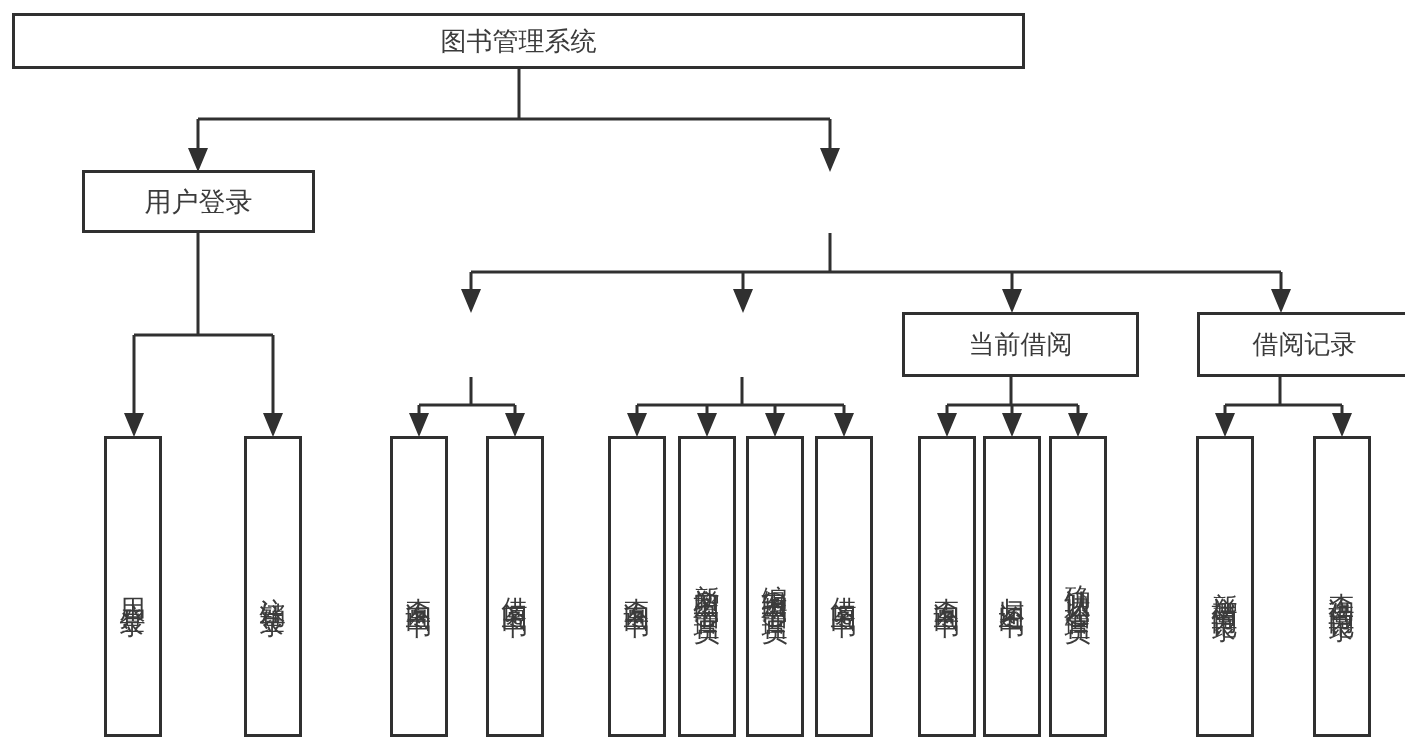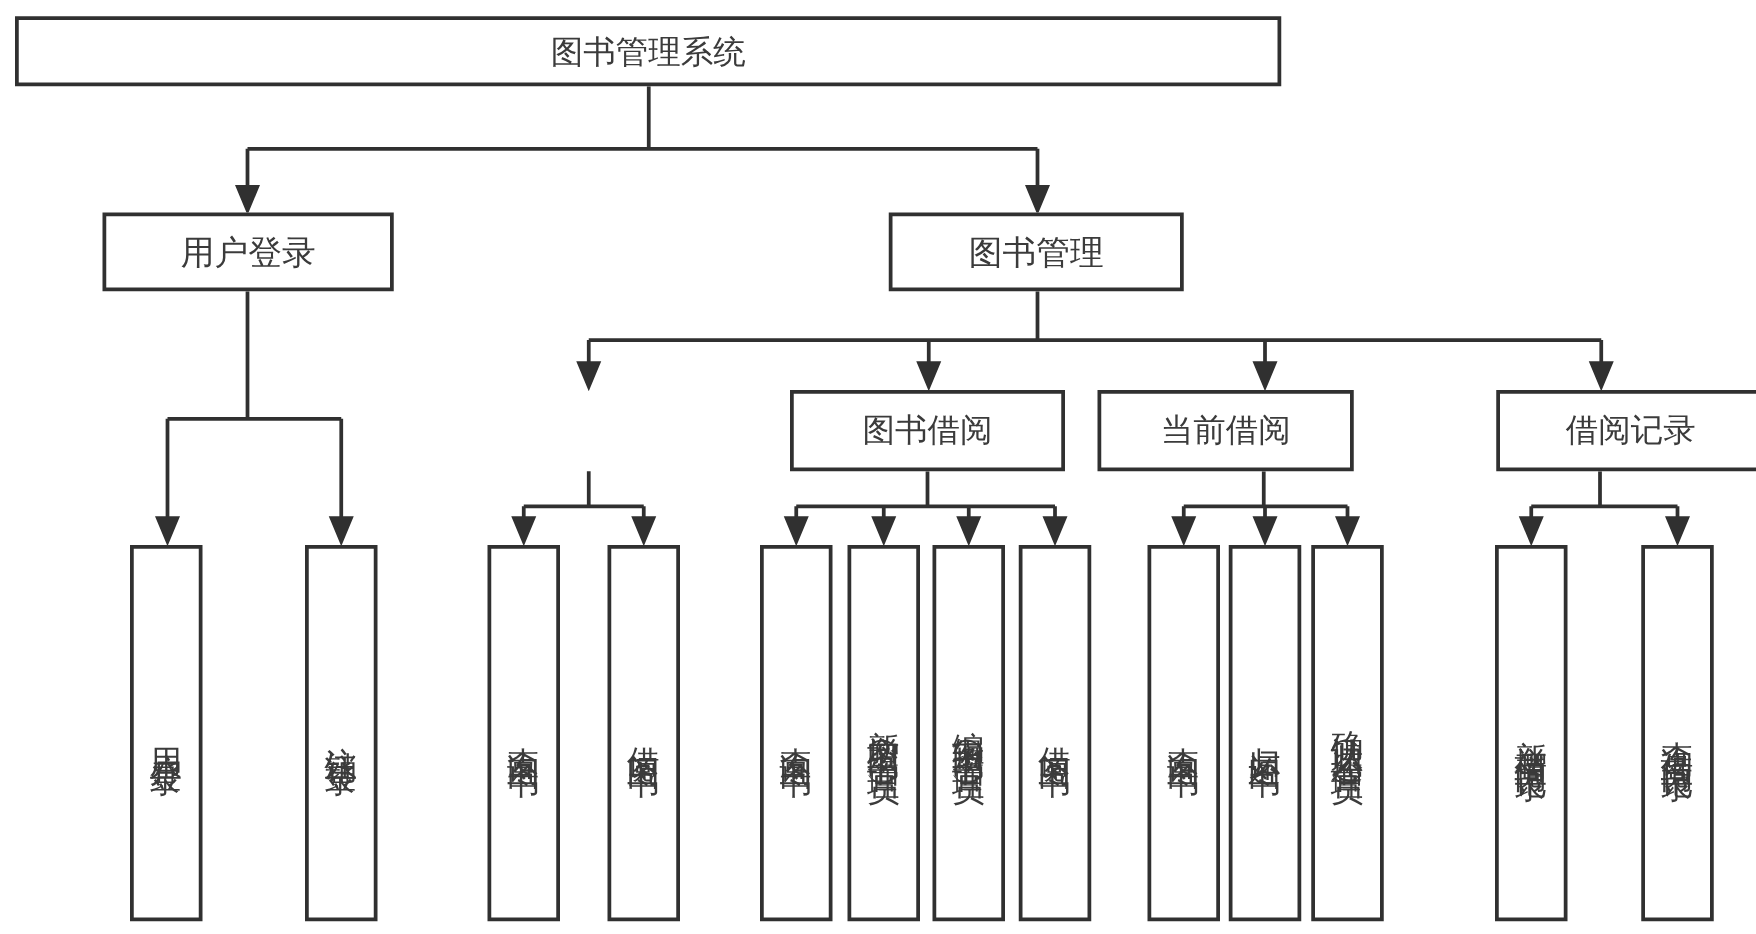--- a/index.html
+++ b/index.html
@@ -112,24 +112,22 @@
       M1002 413 L1022 413 L1012 437 Z
       M1068 413 L1088 413 L1078 437 Z
       M1215 413 L1235 413 L1225 437 Z
       M1332 413 L1352 413 L1342 437 Z
     "></path>
   </svg>
 
   <div class="box root">图书管理系统</div>
 
   <div class="box l2" style="left:82px;width:233px">用户登录</div>
-  <div class="box l2" style="left:711px;width:236px">图书管理</div>
 
-  <div class="box l3" style="left:632px;width:220px">图书借阅</div>
-  <div class="box l3" style="left:878px;width:205px">当前借阅</div>
+  <div class="box l3" style="left:902px;width:237px">当前借阅</div>
   <div class="box l3" style="left:1197px;width:215px">借阅记录</div>
 
   <div class="box leaf" style="left:104px">用户登录</div>
   <div class="box leaf" style="left:244px">注销登录</div>
 
   <div class="box leaf" style="left:390px">查询图书</div>
   <div class="box leaf" style="left:486px">借阅图书</div>
 
   <div class="box leaf" style="left:608px">查询图书</div>
   <div class="box leaf" style="left:678px">新增图书（管理员）</div>

